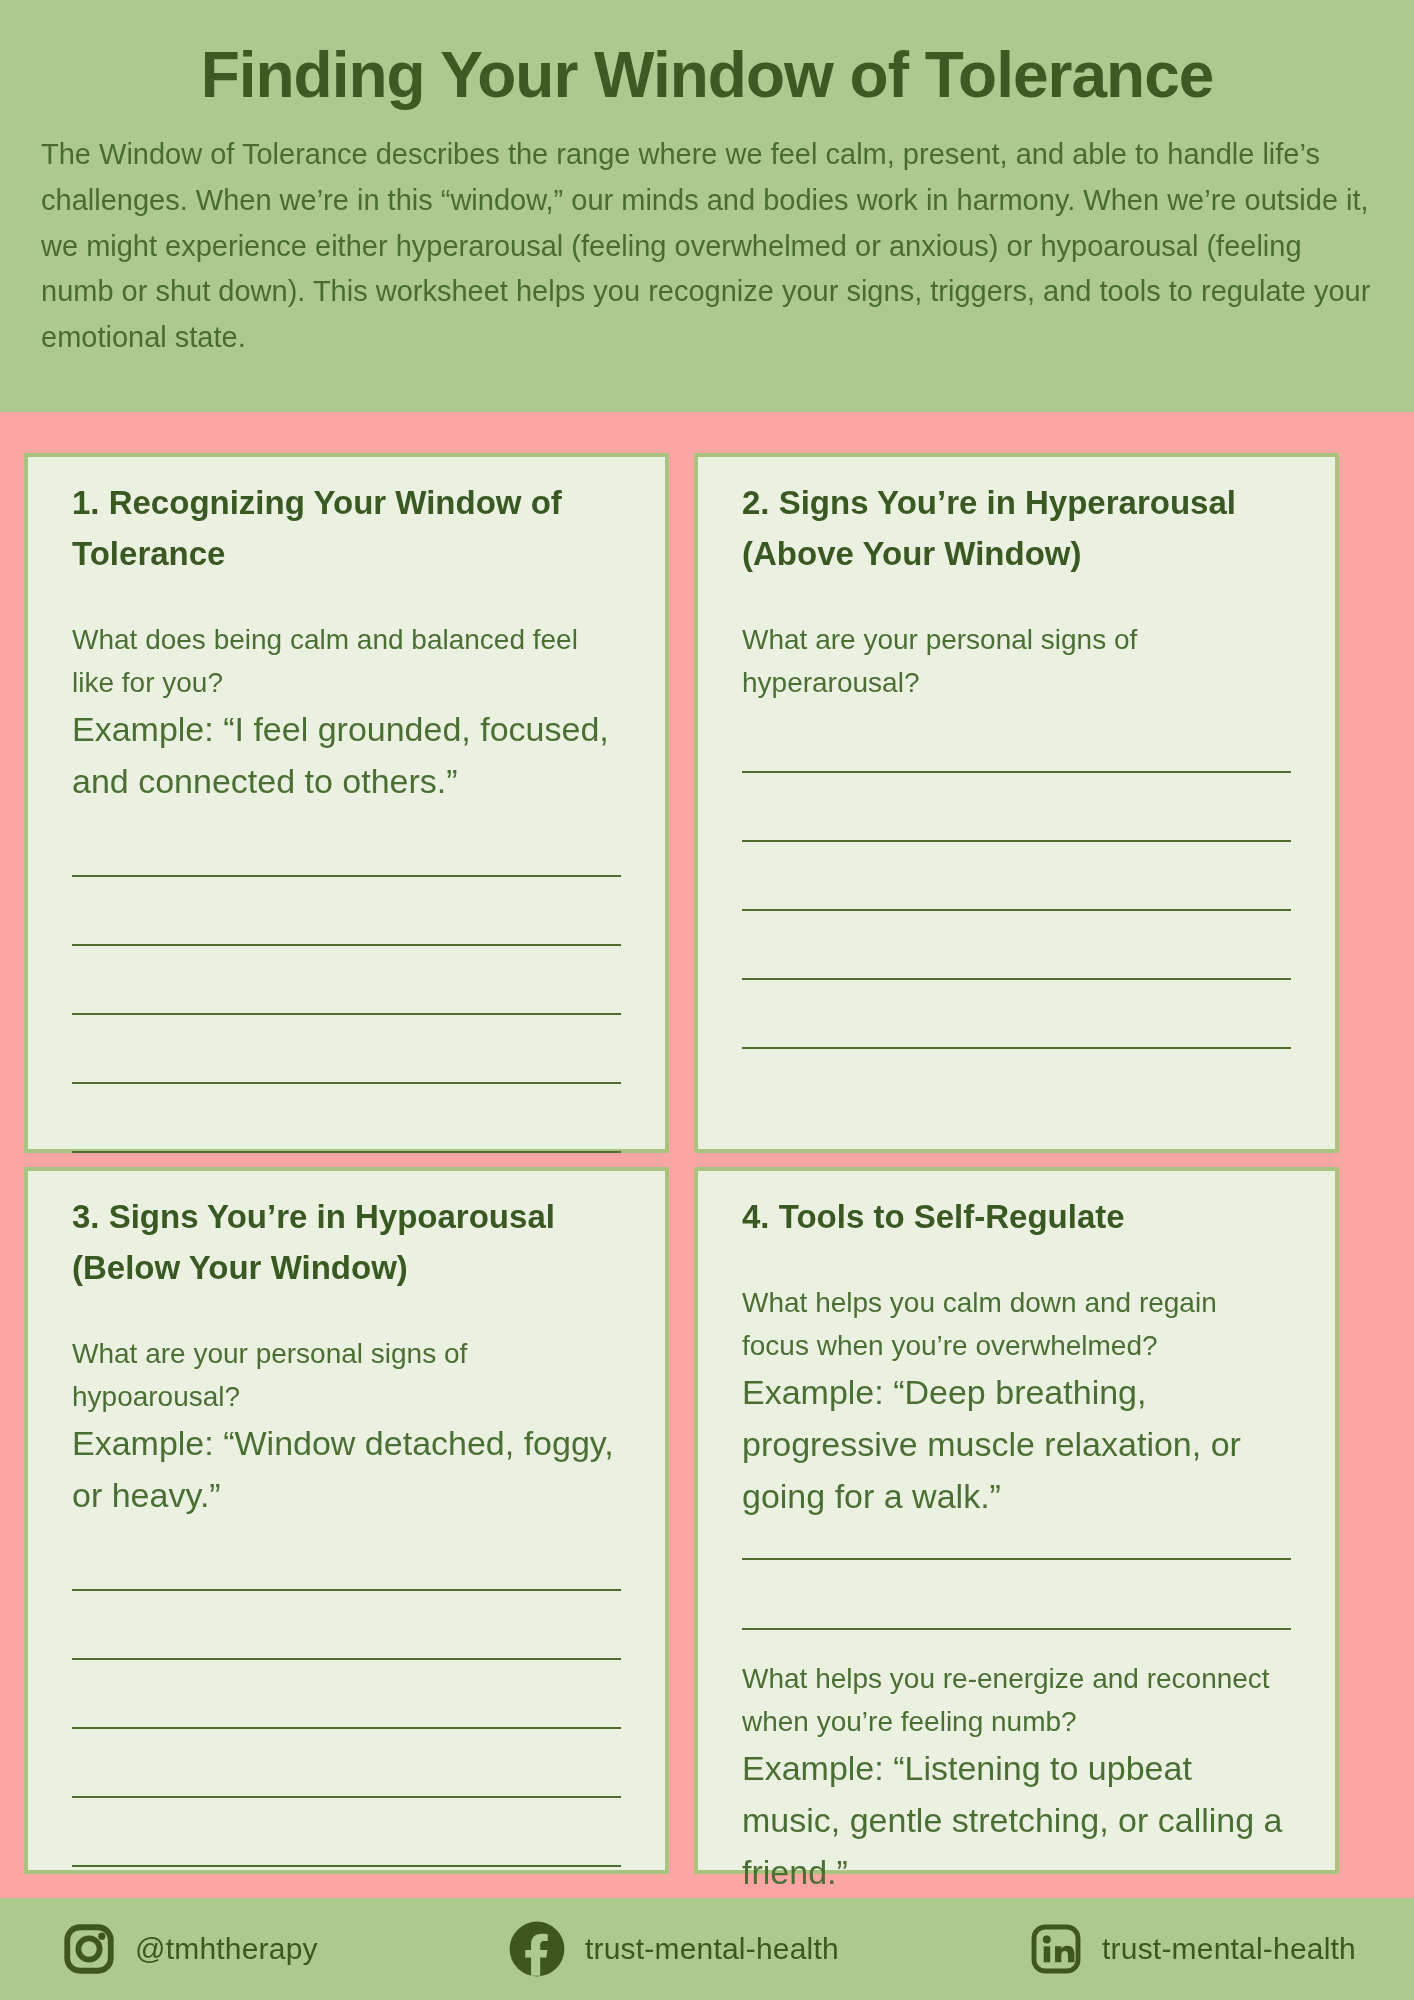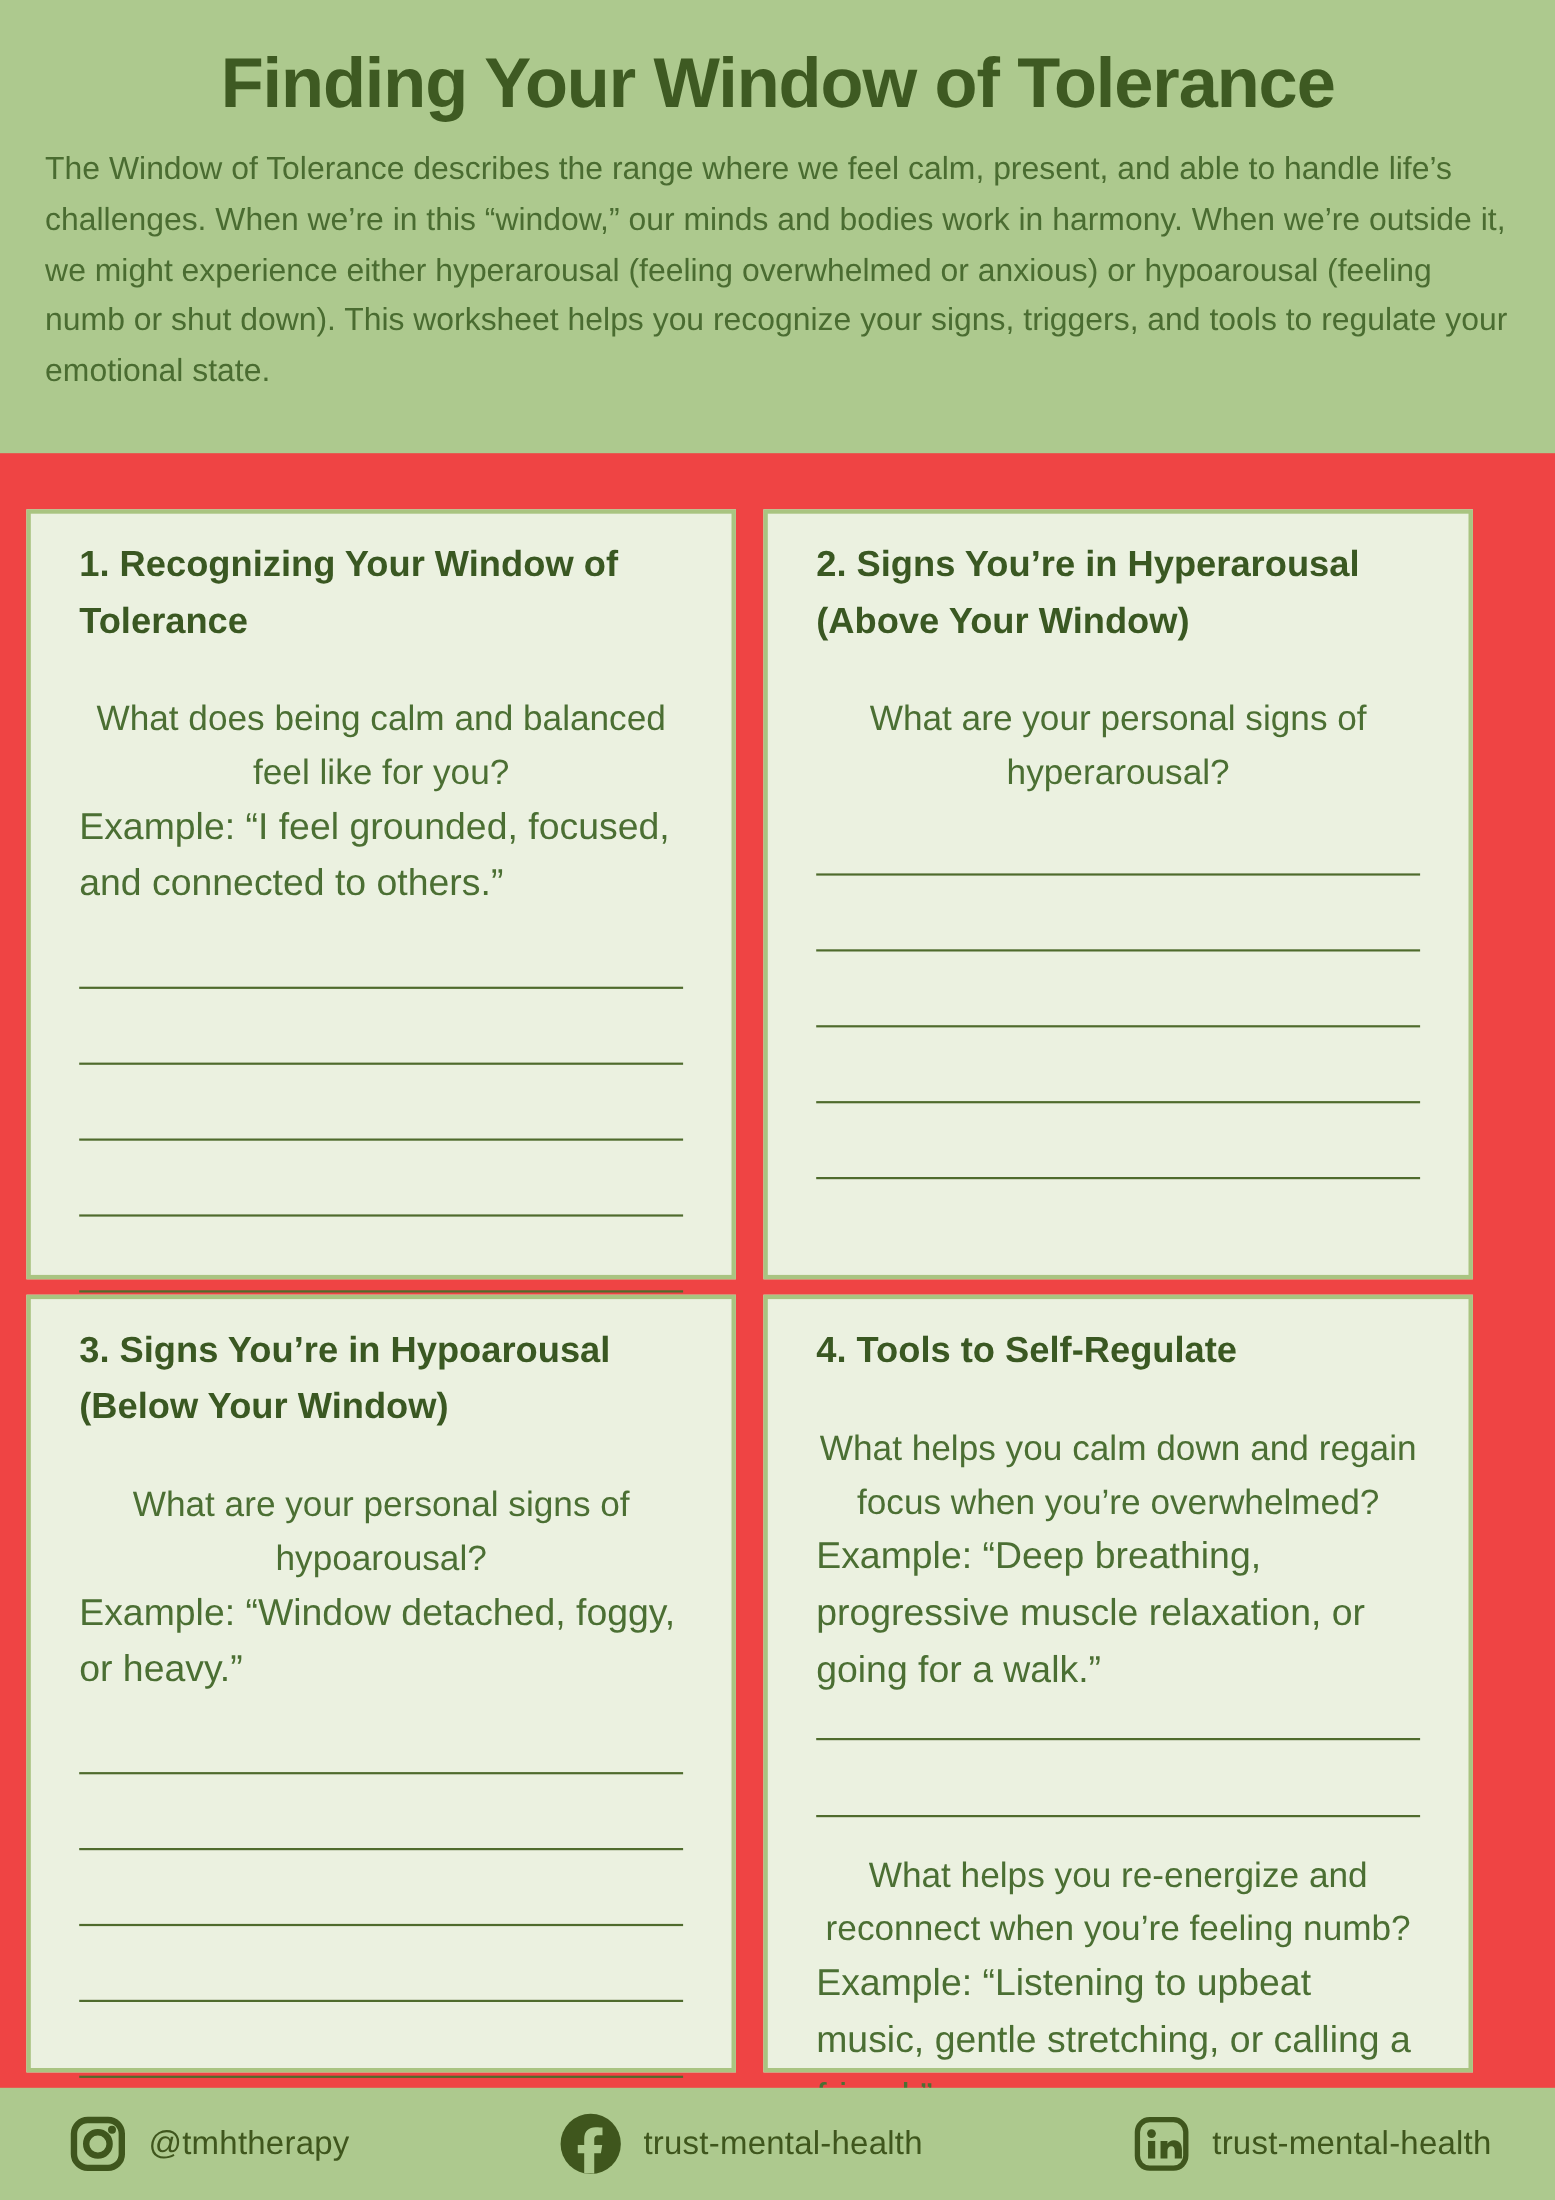--- a/index.html
+++ b/index.html
@@ -1,23 +1,22 @@
 <!DOCTYPE html>
 <html><head>
 <meta charset="utf-8">
 <style>
   * { margin:0; padding:0; box-sizing:border-box; }
   html,body { background:#f2f0e8; }
   .page {
     width:1414px; height:2000px;
-    background:#ef4444;
+    background:#fca5a5;
     font-family:"Liberation Sans", sans-serif;
     display:flex; flex-direction:column;
     overflow:hidden;
-    gap:10px;
   }
   
   .banner {
     height:412px; width:100%;
     background:#adc98e;
     padding:24px 40px 0;
   }
   .banner h1 {
     font-size:64px; font-weight:800; letter-spacing:-1px;
     color:#3e5a22; text-align:center;
@@ -39,24 +38,23 @@
   .card {
     background:#ebf1e0;
     border:4px solid #a9c481;
     padding:20px 44px 26px;
   }
   .card h2 {
     font-size:33px; line-height:1.55; font-weight:700;
     color:#3a5822;
   }
   .q {
-    font-size:32px; line-height:1.52;
+    font-size:28px; line-height:1.52;
     color:#4b6f33;
     margin-top:40px;
-    text-align:center;
   }
   .q.tight { margin-top:28px; }
   .ex {
     font-size:34px; line-height:1.52; 
     color:#4b6f33;
   }
   .lines { width:100%; }
   .write-line {
     height:69px;
     border-bottom:2px solid #4f6b2d;

